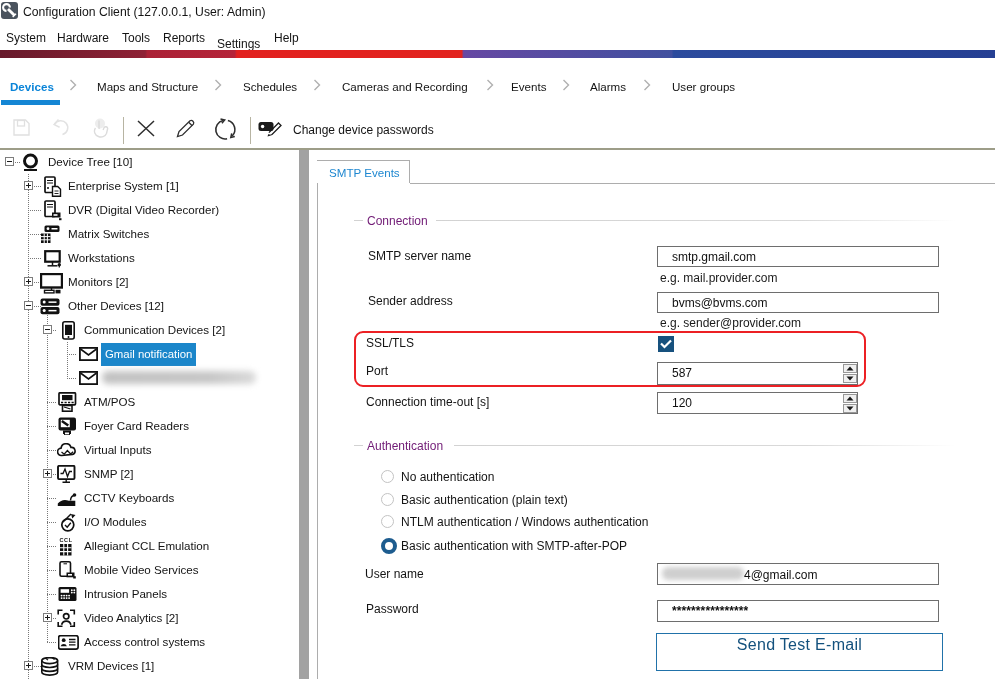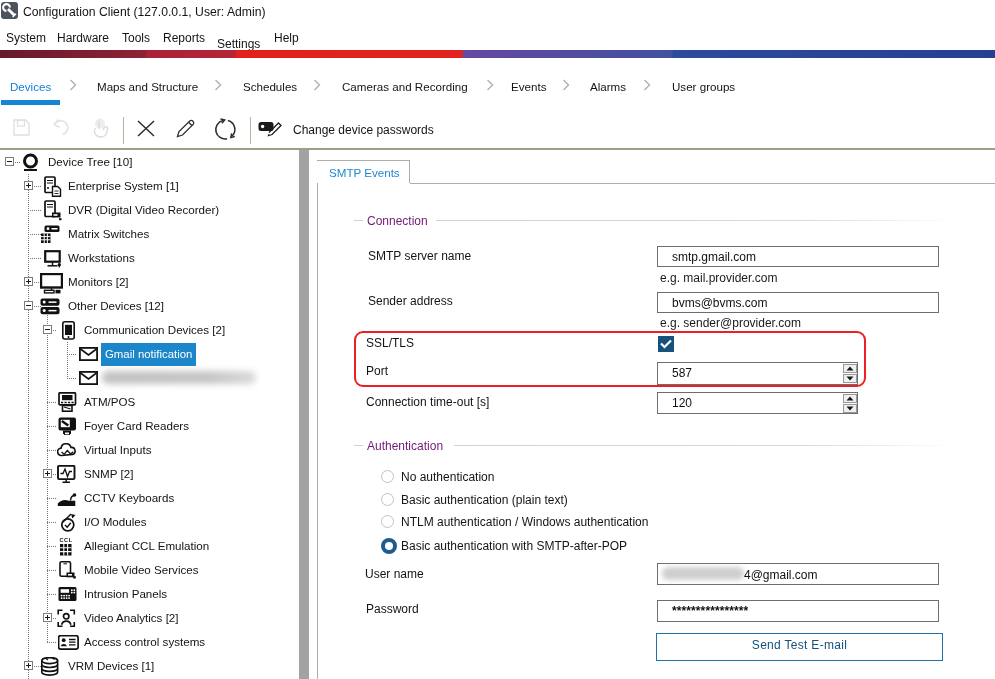--- a/index.html
+++ b/index.html
@@ -34,21 +34,21 @@
 
 <div class="t" style="left:6px;top:31px;font-size:12px">System</div>
 <div class="t" style="left:57px;top:31px;font-size:12px">Hardware</div>
 <div class="t" style="left:122px;top:31px;font-size:12px">Tools</div>
 <div class="t" style="left:163px;top:31px;font-size:12px">Reports</div>
 <div class="t" style="left:217px;top:37px;font-size:12px">Settings</div>
 <div class="t" style="left:274px;top:31px;font-size:12px">Help</div>
 
 <div class="a" style="left:0;top:50px;width:995px;height:8px;background:linear-gradient(90deg,#671a2b 0%,#8e2135 14.6%,#aa2136 14.8%,#b52439 23.6%,#e2211f 23.8%,#e2231f 46.4%,#6648a3 46.6%,#41509f 67.5%,#2c4b9d 67.7%,#253f93 100%)"></div>
 
-<div class="t" style="left:10px;top:80px;font-weight:normal;font-size:11.6px;color:#0a84d8">Devices</div>
+<div class="t" style="left:10px;top:80px;font-weight:bold;font-size:11.6px;color:#0a84d8">Devices</div>
 <div class="a" style="left:1px;top:100px;width:59px;height:4.5px;background:#1486d4"></div>
 <div class="t" style="left:97px;top:80px;font-size:11.6px">Maps and Structure</div>
 <div class="t" style="left:243px;top:80px;font-size:11.6px">Schedules</div>
 <div class="t" style="left:342px;top:80px;font-size:11.6px">Cameras and Recording</div>
 <div class="t" style="left:511px;top:80px;font-size:11.6px">Events</div>
 <div class="t" style="left:590px;top:80px;font-size:11.6px">Alarms</div>
 <div class="t" style="left:672px;top:80px;font-size:11.6px">User groups</div>
 <svg class="a" style="left:69px;top:79px" width="8" height="12">
     <path d="M1.5 1 L6.5 6 L1.5 11" fill="none" stroke="#b0b0b0" stroke-width="1.4"></path>
   </svg>
@@ -391,13 +391,13 @@
 <div class="t" style="left:401px;top:539px">Basic authentication with SMTP-after-POP</div>
 
 <div class="t" style="left:365px;top:567px">User name</div>
 <div class="ibox" style="left:657px;top:563px;width:282px;height:22px">
   <span style="position:absolute;left:4px;top:3px;width:82px;height:13px;background:#cfcfcf;border-radius:6px;filter:blur(2.5px)"></span>
   <span style="position:absolute;left:86px;top:4px">4@gmail.com</span>
 </div>
 <div class="t" style="left:366px;top:602px">Password</div>
 <div class="ibox" style="left:657px;top:600px;width:282px;height:22px"><span style="position:relative;top:0px;font-weight:bold;letter-spacing:0.1px">****************</span></div>
 
-<div class="a" style="left:656px;top:633px;width:287px;height:28px;border:1px solid #2172a9;background:#fff;text-align:center;font-size:12px;color:#13517d;line-height:22px;letter-spacing:0.3px">Send Test E-mail</div>
+<div class="a" style="left:656px;top:633px;width:287px;height:38px;border:1px solid #2172a9;background:#fff;text-align:center;font-size:16px;color:#13517d;line-height:22px;letter-spacing:0.3px">Send Test E-mail</div>
 
 </body></html>

